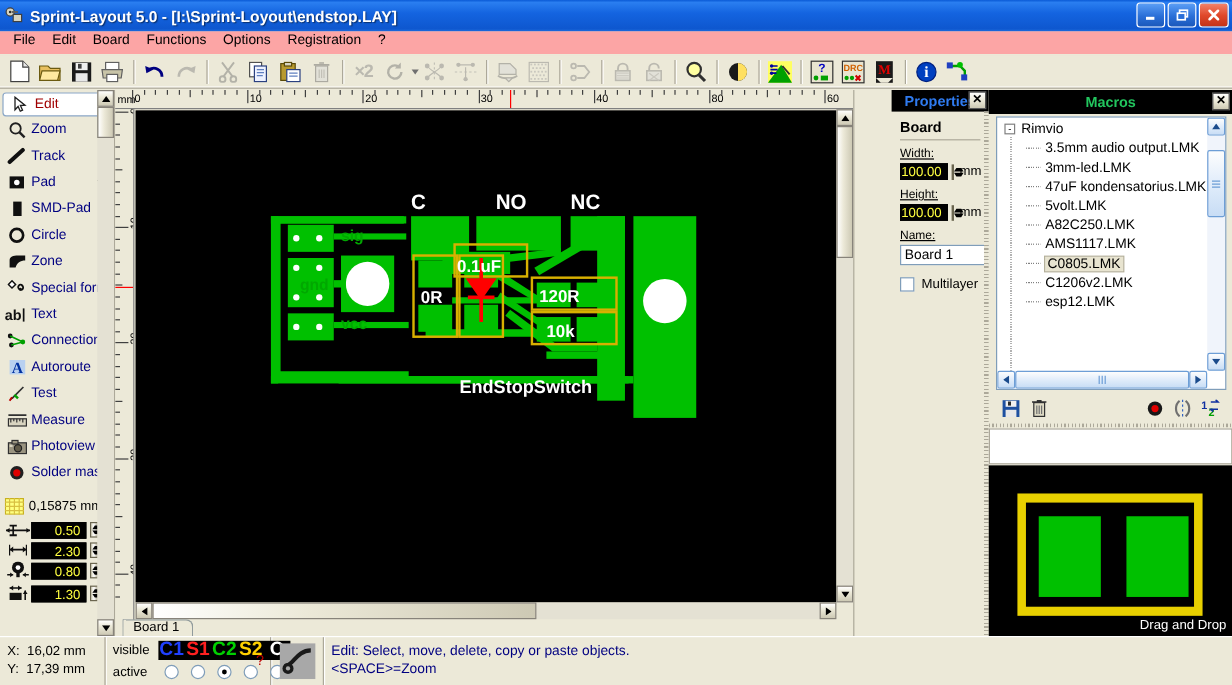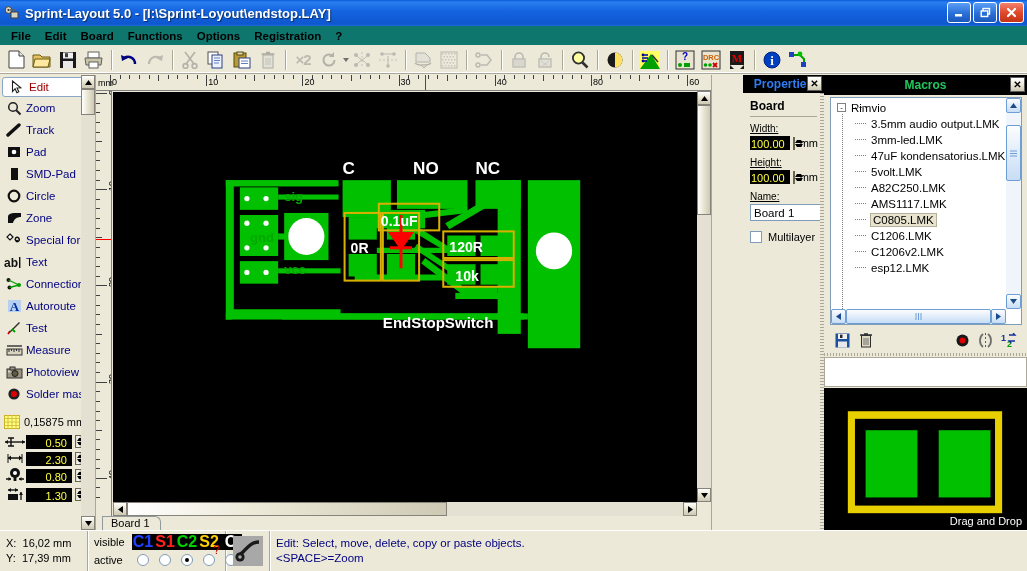--- a/index.html
+++ b/index.html
@@ -24,22 +24,22 @@
   #winbtns{ position:absolute; right:3px; top:2px; display:flex; gap:2px; }
   .wbtn{
     width:24px; height:21px; border:1px solid #fff; border-radius:3px;
     display:flex; align-items:center; justify-content:center;
     color:#fff; font-size:10px; font-weight:bold;
     background:linear-gradient(to bottom,#5b9ef5,#2a6fd8 55%,#1b58bb);
   }
   .wbtn.close{ background:linear-gradient(to bottom,#f2836b,#e0482a 52%,#c33318); width:25px;}
   
   #menubar{
-    height:20px; background:#0f766e; display:flex; align-items:center;
-    padding-left:4px; border-bottom:1px solid #ece9d8;font-weight:bold;
+    height:20px; background:#fca5a5; display:flex; 
+    padding-left:4px; border-bottom:1px solid #ece9d8;
   }
   #menubar .mi{ padding:2px 7px; font-size:11.5px; color:#000; }
   
   #toolbar{
     height:28px; background:#ece9d8; display:flex; align-items:center;
     padding-left:3px; border-bottom:1px solid #aca899;
     box-shadow:inset 0 -1px 0 #fff;
   }
   .tb{ width:26px; height:24px; display:flex; align-items:center; justify-content:center;
        position:relative; flex:0 0 auto;}
@@ -1022,24 +1022,20 @@
             <div class="mnode mchild">
               <span class="dotline" style="left:24px;"></span>
               <span class="txt">AMS1117.LMK</span>
             </div>
             <div class="mnode mchild selitem">
               <span class="dotline" style="left:24px;"></span>
               <span class="txt">C0805.LMK</span>
             </div>
             <div class="mnode mchild">
               <span class="dotline" style="left:24px;"></span>
-              <span class="txt">C1206.LMK</span>
-            </div>
-            <div class="mnode mchild">
-              <span class="dotline" style="left:24px;"></span>
               <span class="txt">C1206v2.LMK</span>
             </div>
             <div class="mnode mchild">
               <span class="dotline" style="left:24px;"></span>
               <span class="txt">esp12.LMK</span>
             </div>
           </div>
       </div>
       <div id="mlistV" style="background:#f0f4fb;">
         <div class="xpbtn" style="width:15px;height:15px;display:flex;align-items:center;justify-content:center;">

